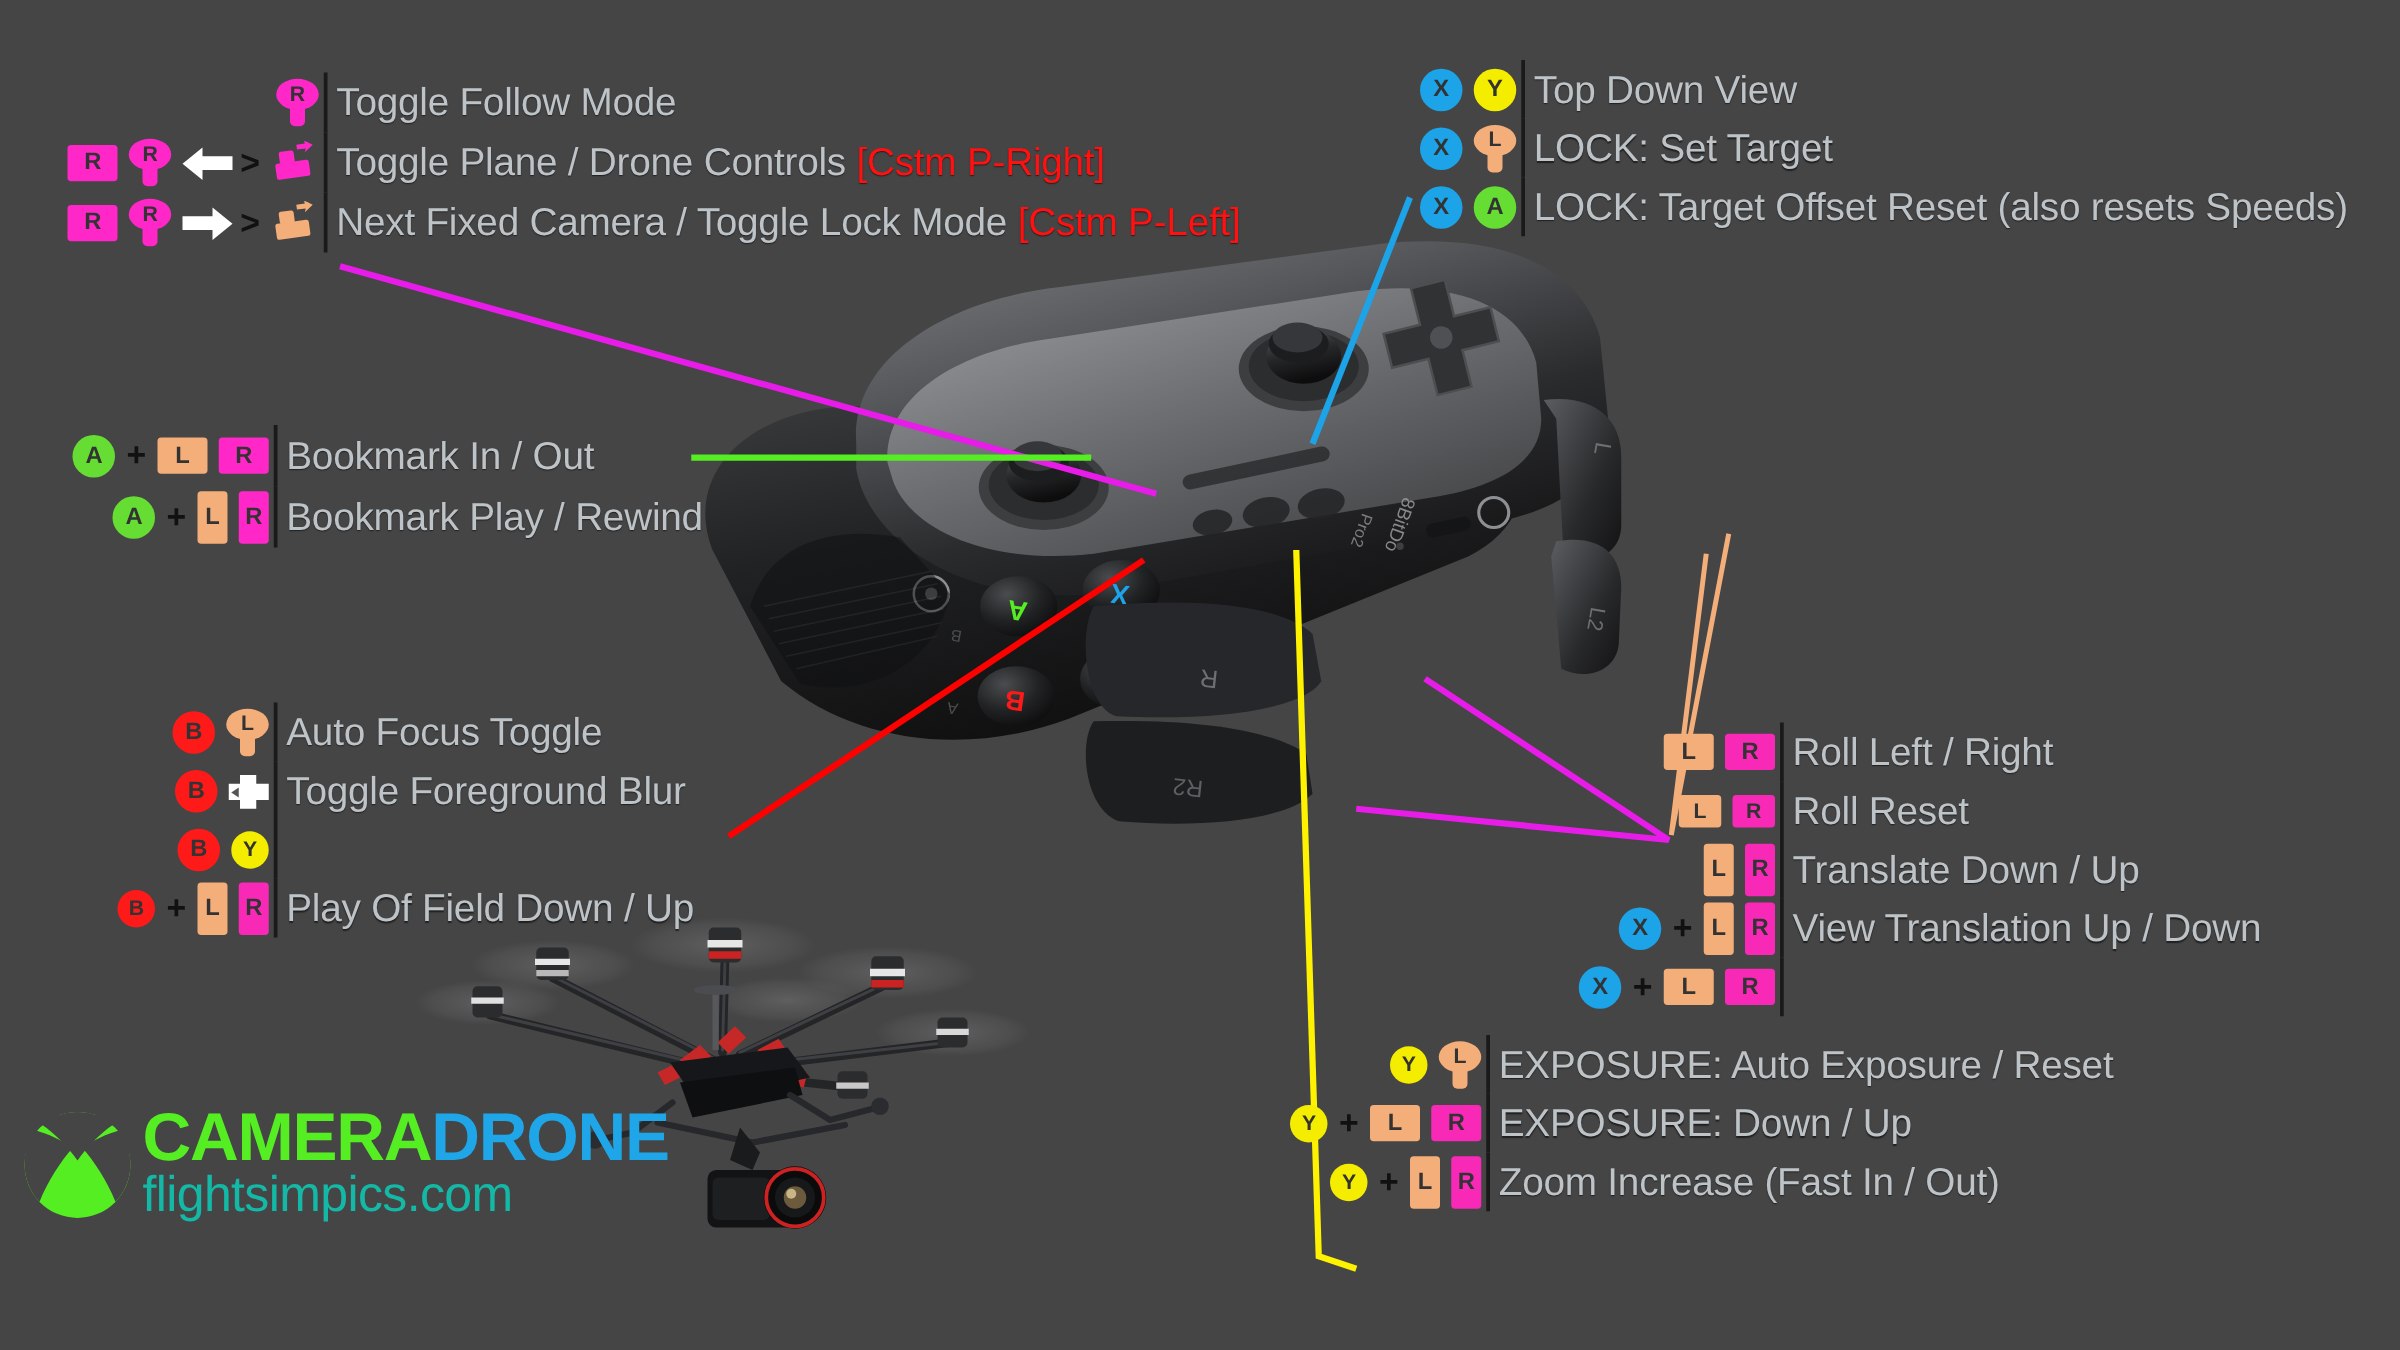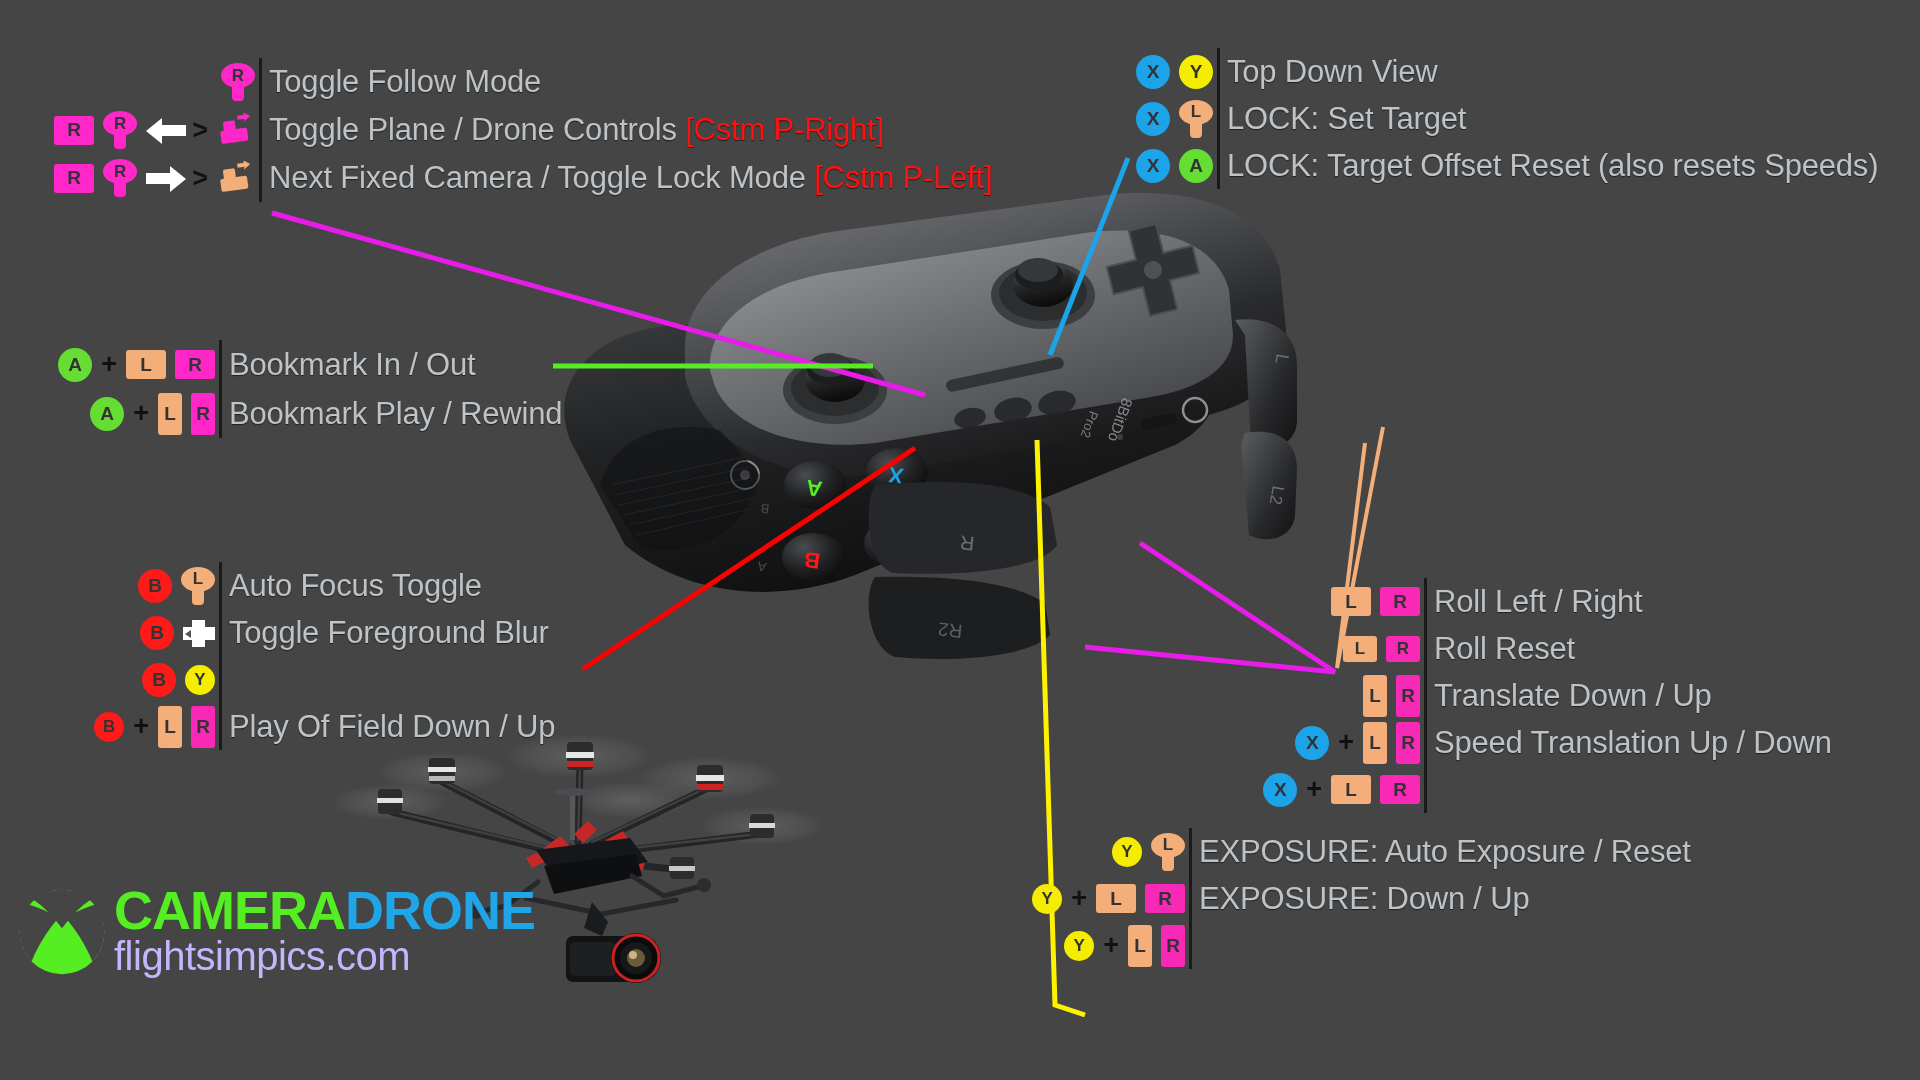--- a/index.html
+++ b/index.html
@@ -97,21 +97,21 @@
   .moviecam{width:38px;height:34px;}
 
   
   .logo{position:absolute;left:16px;top:885px;z-index:12;}
   .logo-row{display:flex;align-items:center;}
   .xball{width:92px;height:92px;}
   .logo-type{margin-left:6px;}
   .logo-main{font-size:54px;font-weight:bold;letter-spacing:-1px;line-height:.95;}
   .logo-main .c1{color:#55EE22;}
   .logo-main .c2{color:#1FA6E8;}
-  .logo-sub{font-size:40px;color:#c4b5fd;letter-spacing:-.5px;margin-top:-2px;}
+  .logo-sub{font-size:40px;color:#14b8a6;letter-spacing:-.5px;margin-top:-2px;}
 </style>
 </head>
 <body>
 
 <div class="stage">
 
   <svg class="controller-art" viewBox="0 0 880 480">
     <defs>
       <linearGradient id="bodyG" x1="0" y1="0" x2="0.6" y2="1">
         <stop offset="0%" stop-color="#7d7f82"></stop>
@@ -533,21 +533,21 @@
         <div class="lbl">Translate Down / Up</div>
       </div>
       <div class="row" style="height: 47px;">
         <div class="keys" style="width: 190px;">
           <div class="ic btn-round c-x">X</div>
           <span class="plus">+</span>
           <div class="ic pad trig p-peach">L</div>
           <div class="ic pad trig p-magenta" style="margin-left: 9px;">R</div>
         </div>
         <div class="sep"></div>
-        <div class="lbl">Speed Translation Up / Down</div>
+        <div class="lbl">View Translation Up / Down</div>
       </div>
       <div class="row" style="height: 47px;">
         <div class="keys" style="width: 190px;">
           <div class="ic btn-round c-x">X</div>
           <span class="plus">+</span>
           <div class="ic pad bump p-peach">L</div>
           <div class="ic pad bump p-magenta" style="margin-left: 9px;">R</div>
         </div>
         <div class="sep"></div>
       </div>
@@ -575,20 +575,21 @@
         <div class="lbl">EXPOSURE: Down / Up</div>
       </div>
       <div class="row" style="height: 47px;">
         <div class="keys" style="width: 185px;">
           <div class="ic btn-round c-y small">Y</div>
           <span class="plus">+</span>
           <div class="ic pad trig p-peach">L</div>
           <div class="ic pad trig p-magenta" style="margin-left: 9px;">R</div>
         </div>
         <div class="sep"></div>
+        <div class="lbl">Zoom Increase (Fast In / Out)</div>
       </div>
     </div>
 
   <div class="logo">
     <div class="logo-row">
       <svg class="xball" viewBox="0 0 100 100">
         <circle cx="50" cy="50" r="46" fill="#55EE22"></circle>
         <path d="M50 4 C38 4 27 8 19 15 C30 22 42 35 50 46 C58 35 70 22 81 15 C73 8 62 4 50 4 Z" fill="#454545"></path>
         <path d="M14 20 C6 29 4 40 4 50 C4 62 9 74 17 82 C24 64 36 46 46 35 C36 28 24 23 14 20 Z" fill="#454545"></path>
         <path d="M86 20 C76 23 64 28 54 35 C64 46 76 64 83 82 C91 74 96 62 96 50 C96 40 94 29 86 20 Z" fill="#454545"></path>

